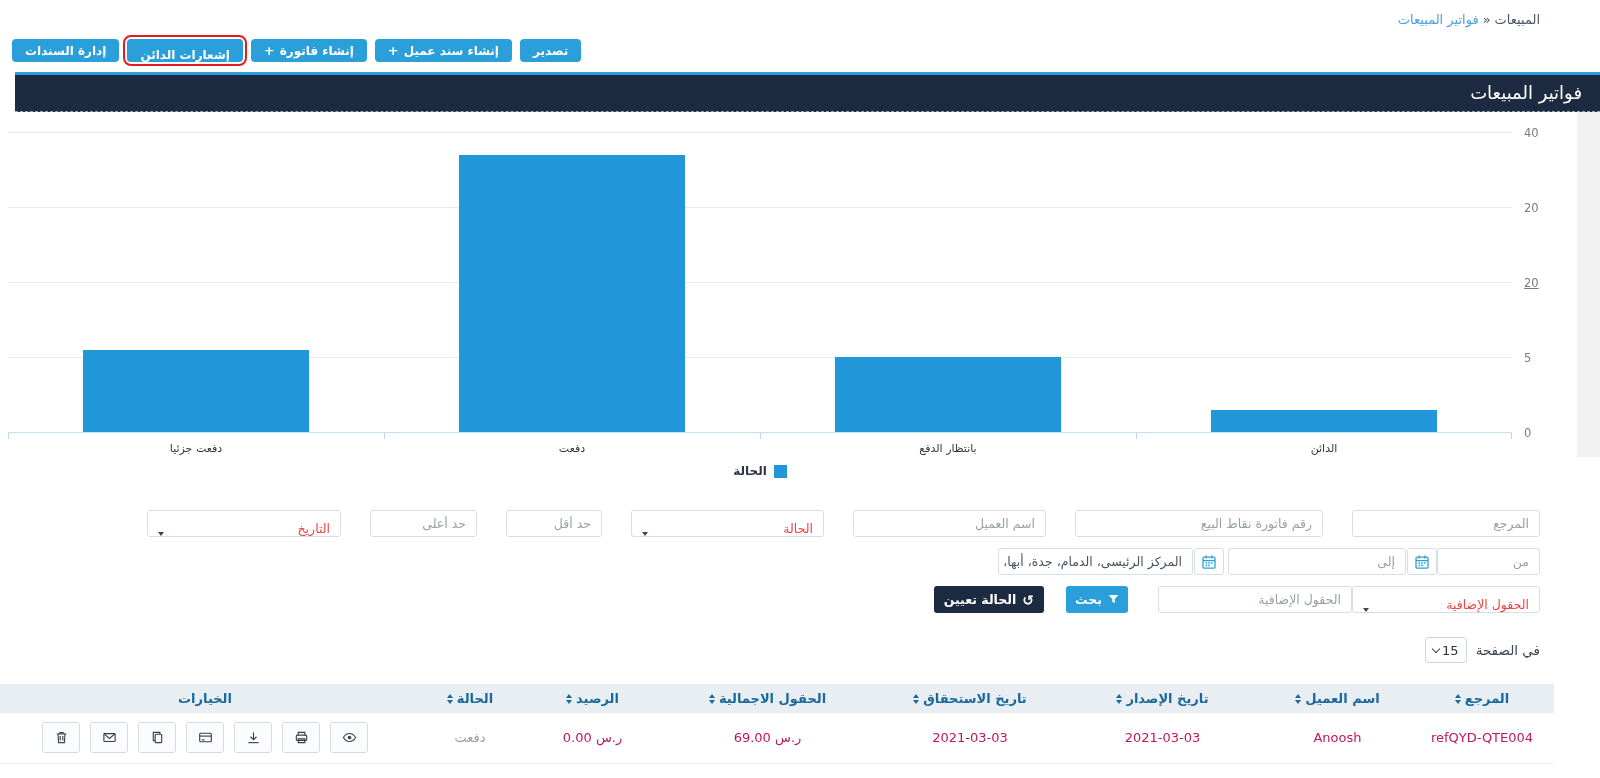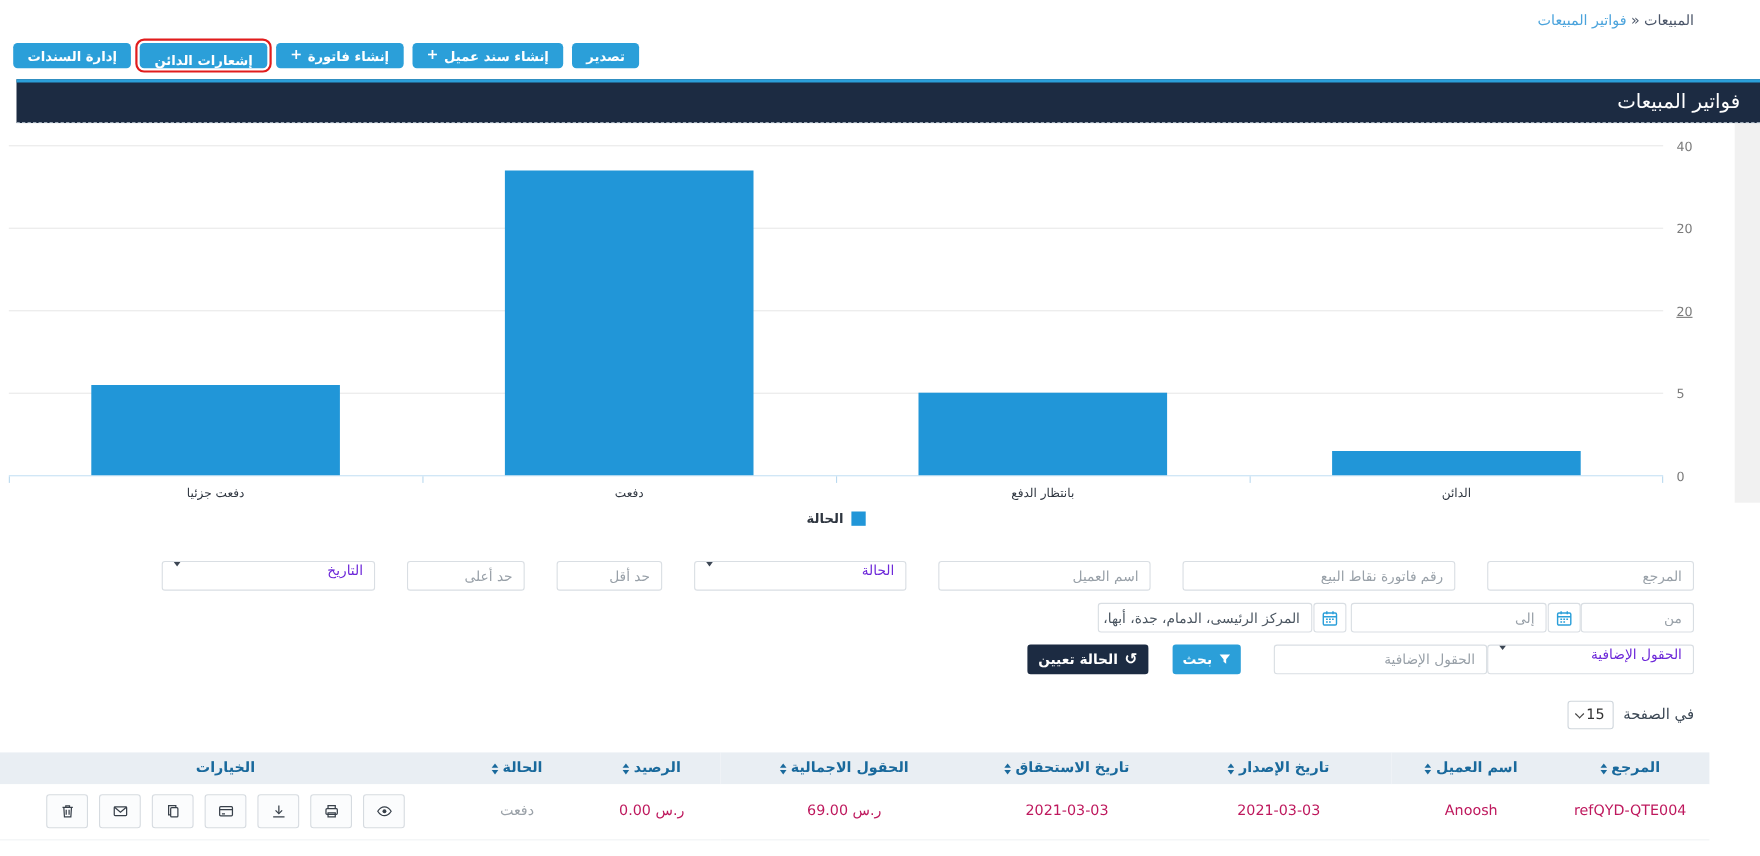--- a/index.html
+++ b/index.html
@@ -55,21 +55,21 @@
 
   
   .filters { position:absolute; top:510px; right:60px; left:0; }
   .frow { display:flex; align-items:center; margin-bottom:11px; }
   .frow1 { gap:29px; }
   .finput, .fselect {
     height:27px; border:1px solid #d9dee3; border-radius:3px; background:#fff;
     font-family:inherit; font-size:12.5px; color:#444; padding:0 10px;
   }
   .finput::placeholder { color:#98a0a8; opacity:1; }
-  .fselect { display:flex; align-items:flex-start; justify-content:space-between; color:#6d28d9; cursor:pointer; }
+  .fselect { display:flex; align-items:flex-end; justify-content:space-between; color:#ef4444; cursor:pointer; }
   .caret { width:0; height:0; border-left:3.5px solid transparent; border-right:3.5px solid transparent; border-top:4.5px solid #3c4654; }
   .w-ref{width:188px} .w-pos{width:248px} .w-cust{width:193px} .w-status{width:193px}
   .w-min{width:96px} .w-max{width:107px} .w-date{width:194px}
   .w-from{width:103px} .w-to{width:178px} .w-branch{width:195px; color:#4a5560; overflow:hidden; white-space:nowrap; display:flex; align-items:center;}
   .addon-btn { width:30px; height:27px; border:1px solid #d9dee3; border-radius:3px; background:#fff;
     display:flex; align-items:center; justify-content:center; cursor:pointer; flex:none; }
   .gap1{margin-left:1px}.gap4{margin-left:4px}.gap8{margin-left:8px}
   .gap30{margin-left:30px}.gap22{margin-left:22px}.gap6{margin-left:6px}
   .btn-search { background:#2b9fd9; color:#fff; border:none; border-radius:3px; height:27px; width:62px;
     font-family:inherit; font-size:12.5px; font-weight:bold; display:flex; align-items:center; justify-content:center; gap:6px; cursor:pointer; }

